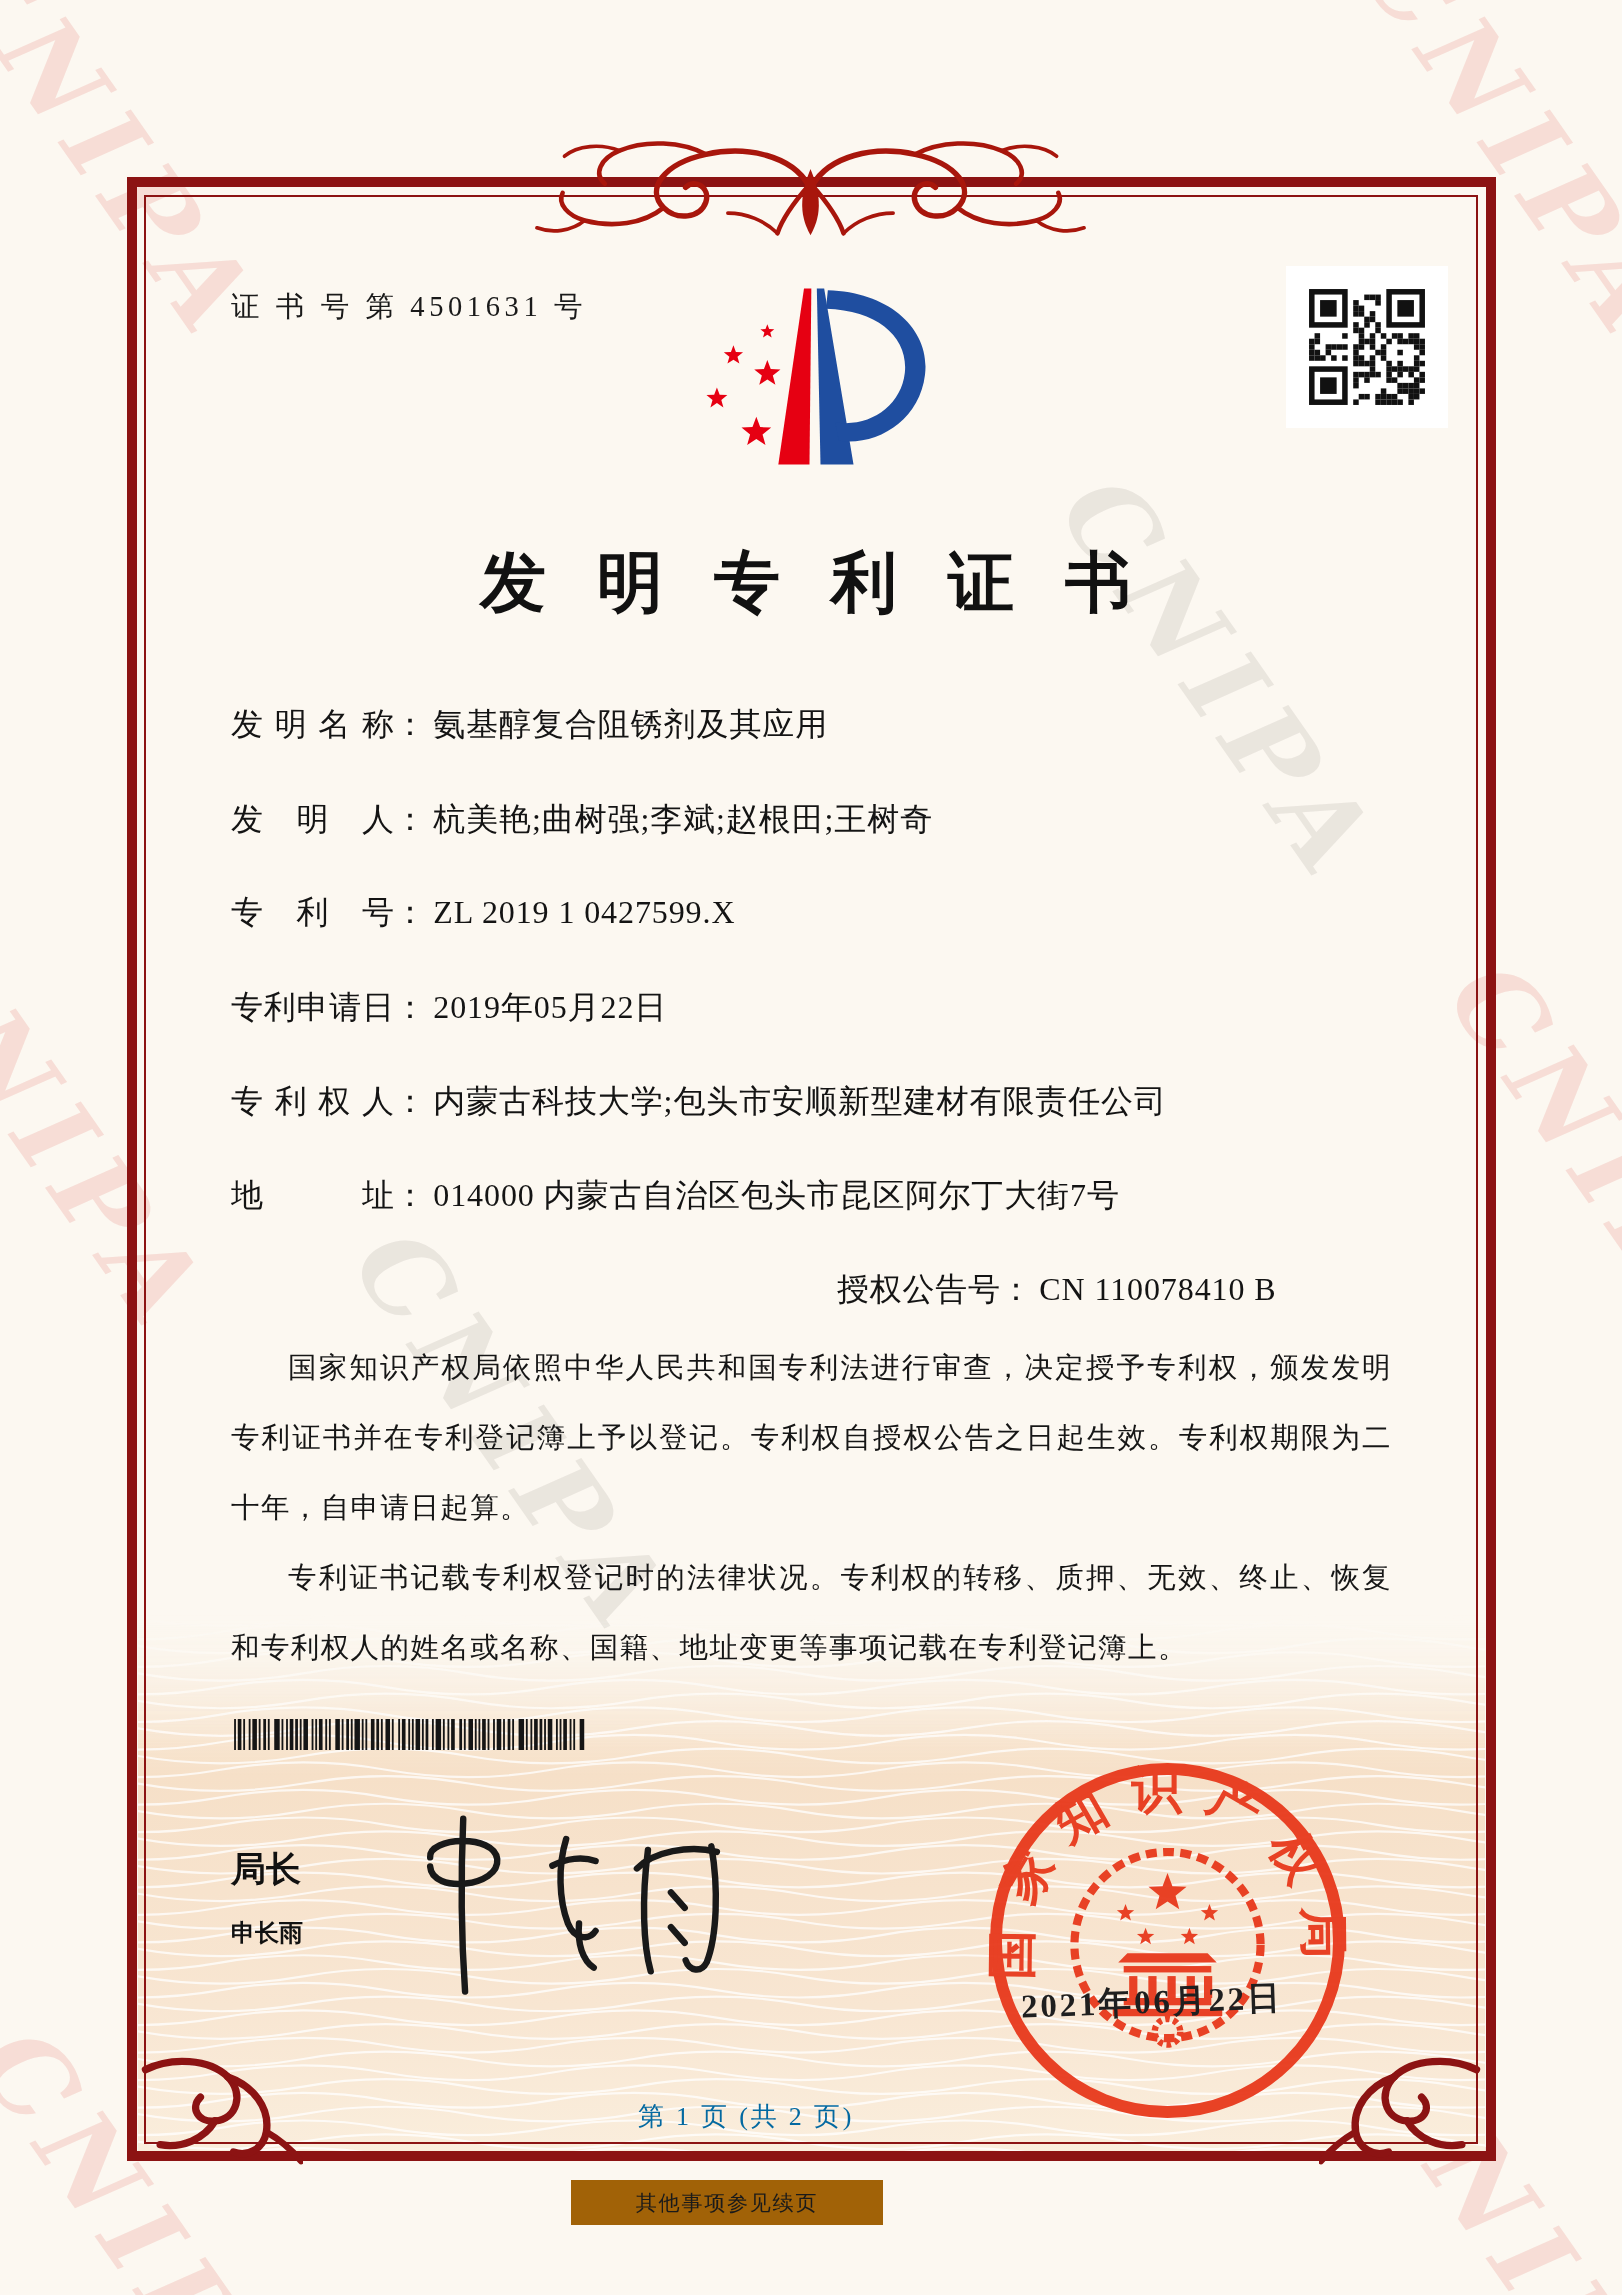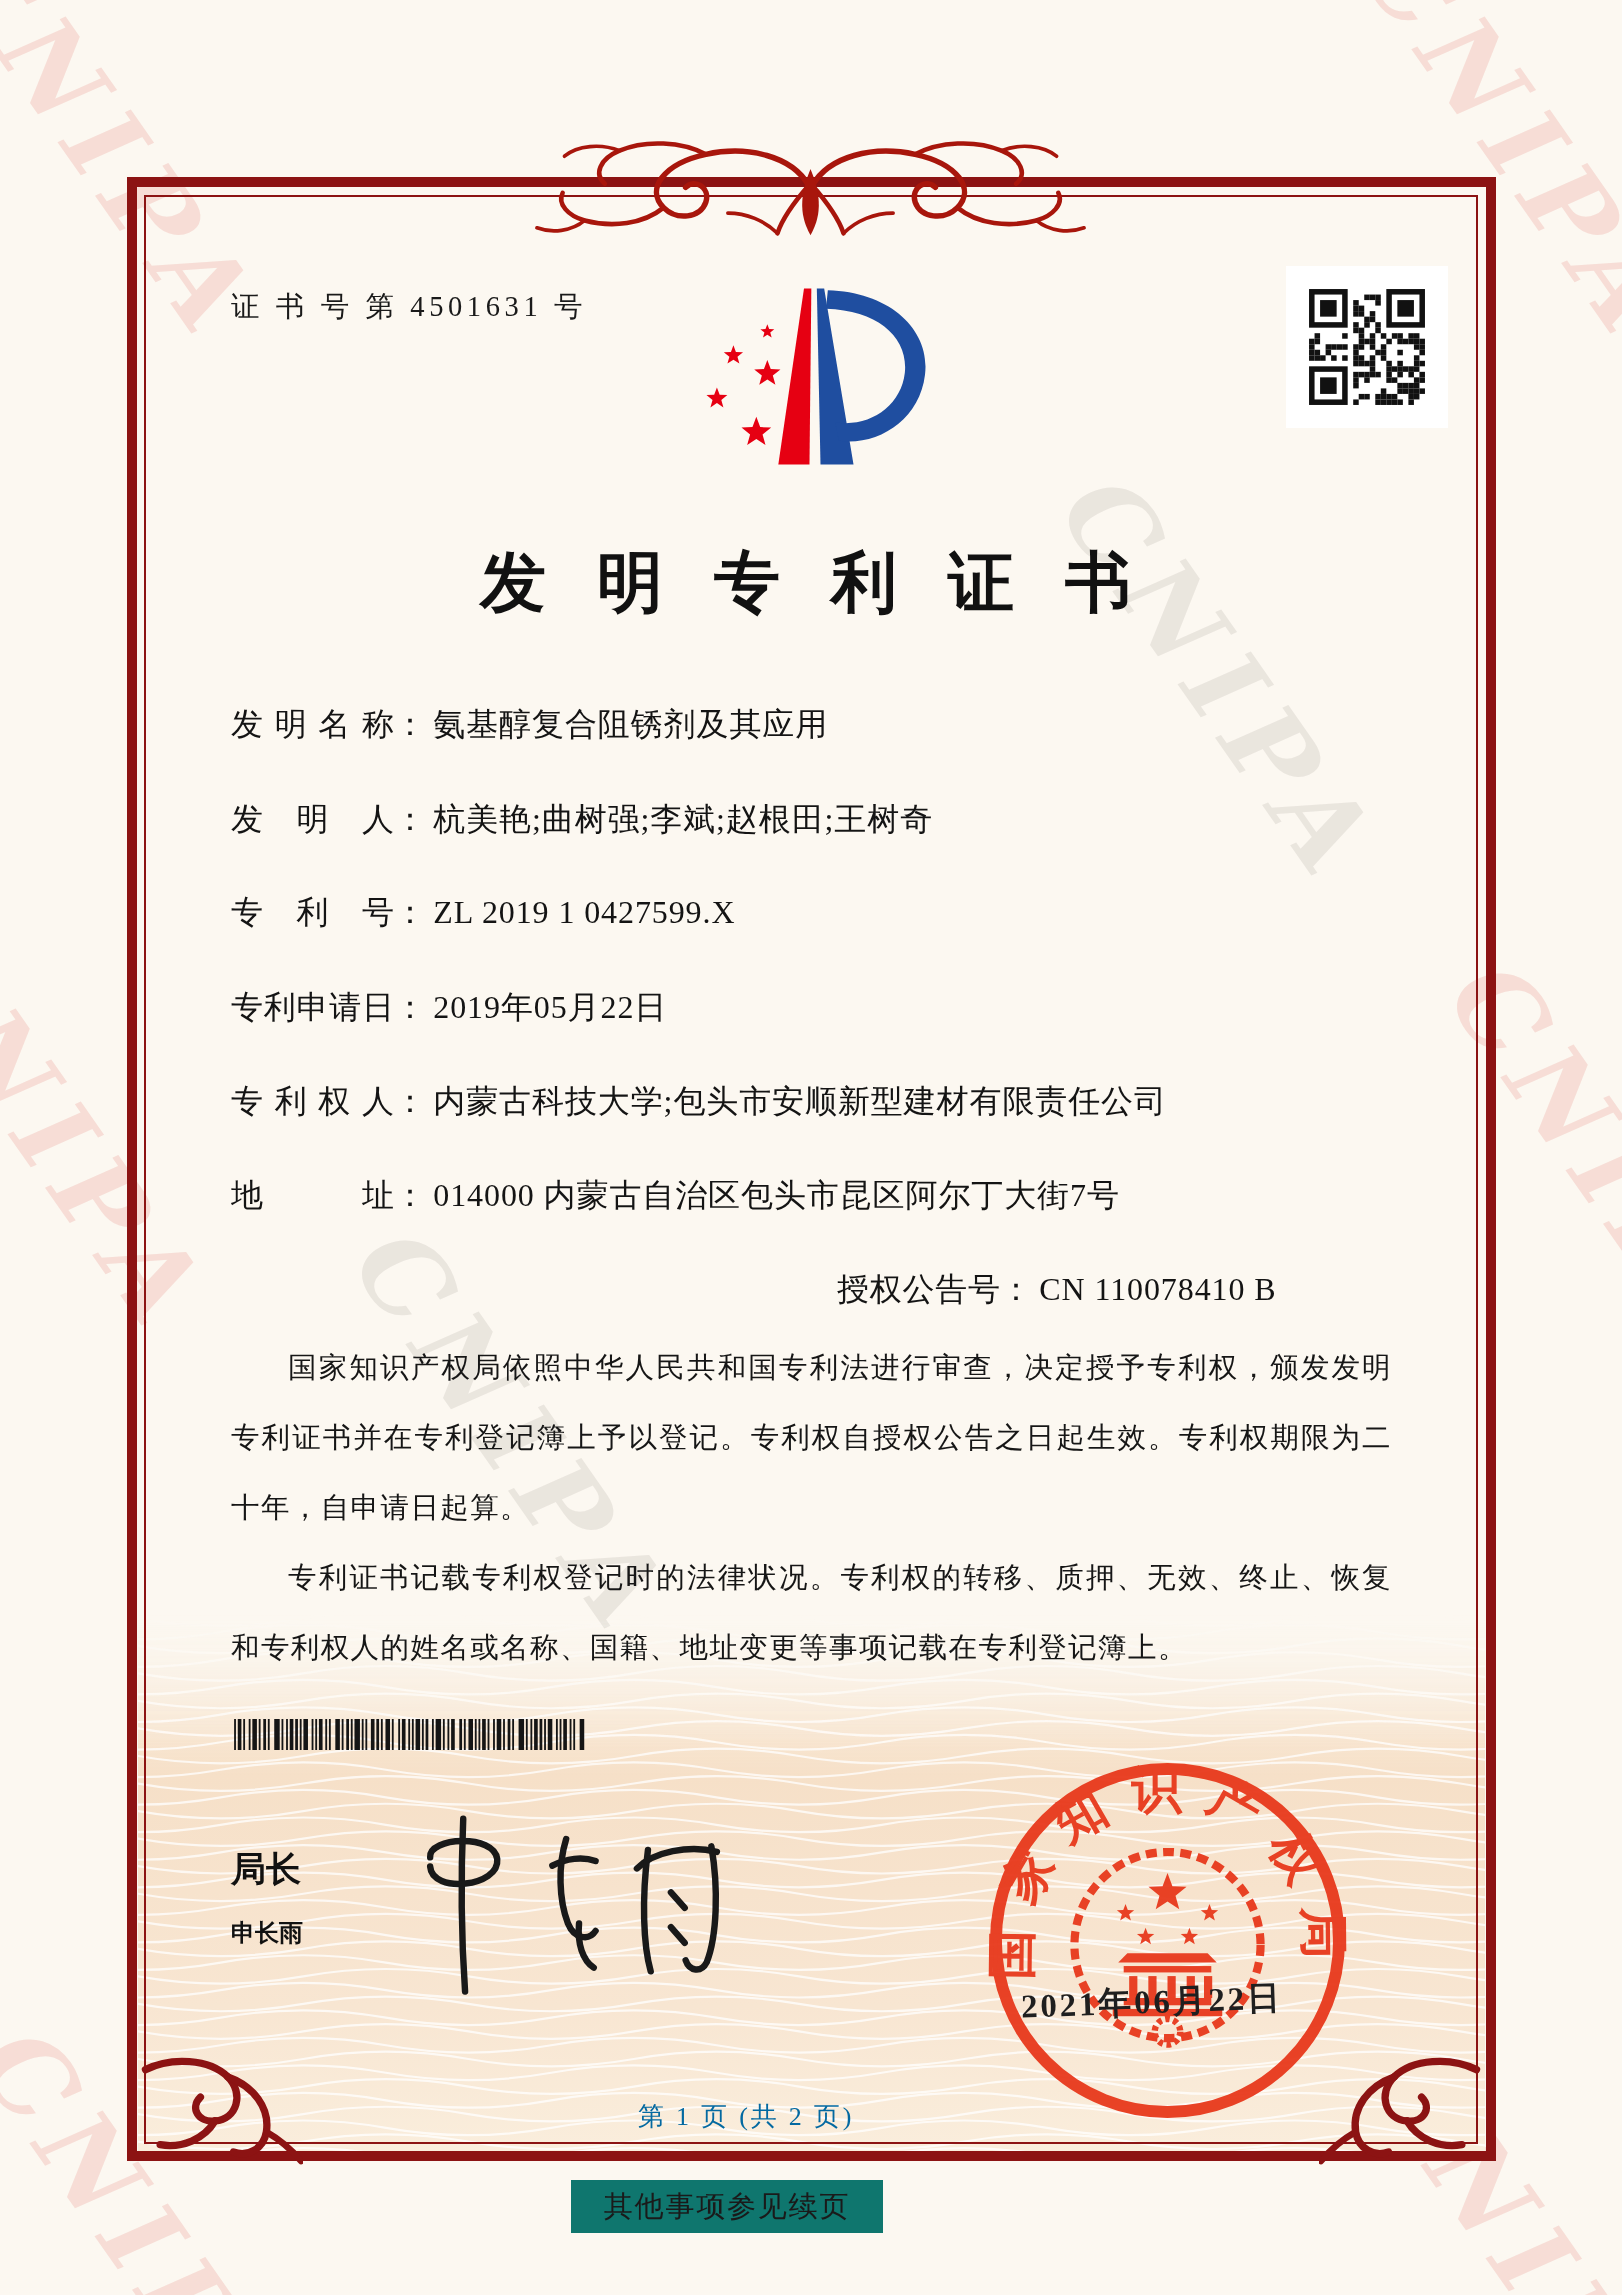--- a/index.html
+++ b/index.html
@@ -42,22 +42,22 @@
   
   .officer-title{position:absolute;left:231px;top:1846px;font-size:35px;font-weight:700;color:#111;}
   .officer-name{position:absolute;left:231px;top:1917px;font-size:24px;font-weight:700;color:#111;}
   .sig{position:absolute;left:375px;top:1815px;}
   
   .seal{position:absolute;left:985px;top:1758px;opacity:.95;}
   .sealdate{position:absolute;left:1021px;top:1980px;font-size:33px;letter-spacing:2.8px;font-weight:600;
             color:#1f1f1f;transform:rotate(-2deg);white-space:nowrap;}
   
   .pagefoot{position:absolute;left:746px;top:2099px;transform:translateX(-50%);font-size:26px;letter-spacing:2.8px;color:#0369a1;white-space:nowrap;}
-  .contbox{position:absolute;left:571px;top:2180px;width:312px;height:53px;background:#0f766e;
-           display:flex;align-items:center;justify-content:center;font-size:29px;letter-spacing:1.8px;color:#1a1a1a;white-space:nowrap;}
+  .contbox{position:absolute;left:571px;top:2180px;width:312px;height:45px;background:#a16207;
+           display:flex;align-items:center;justify-content:center;font-size:21px;letter-spacing:1.8px;color:#1a1a1a;white-space:nowrap;}
   
   .orn{position:absolute;pointer-events:none;}
 </style>
 </head>
 <body>
 
 <div class="page">
 
   <span class="wm wm-pink" style="left:101px;top:138px;transform:translate(-50%,-50%) rotate(55deg);">CNIPA</span>
   <span class="wm wm-pink" style="left:1520px;top:138px;transform:translate(-50%,-50%) rotate(55deg);">CNIPA</span>

